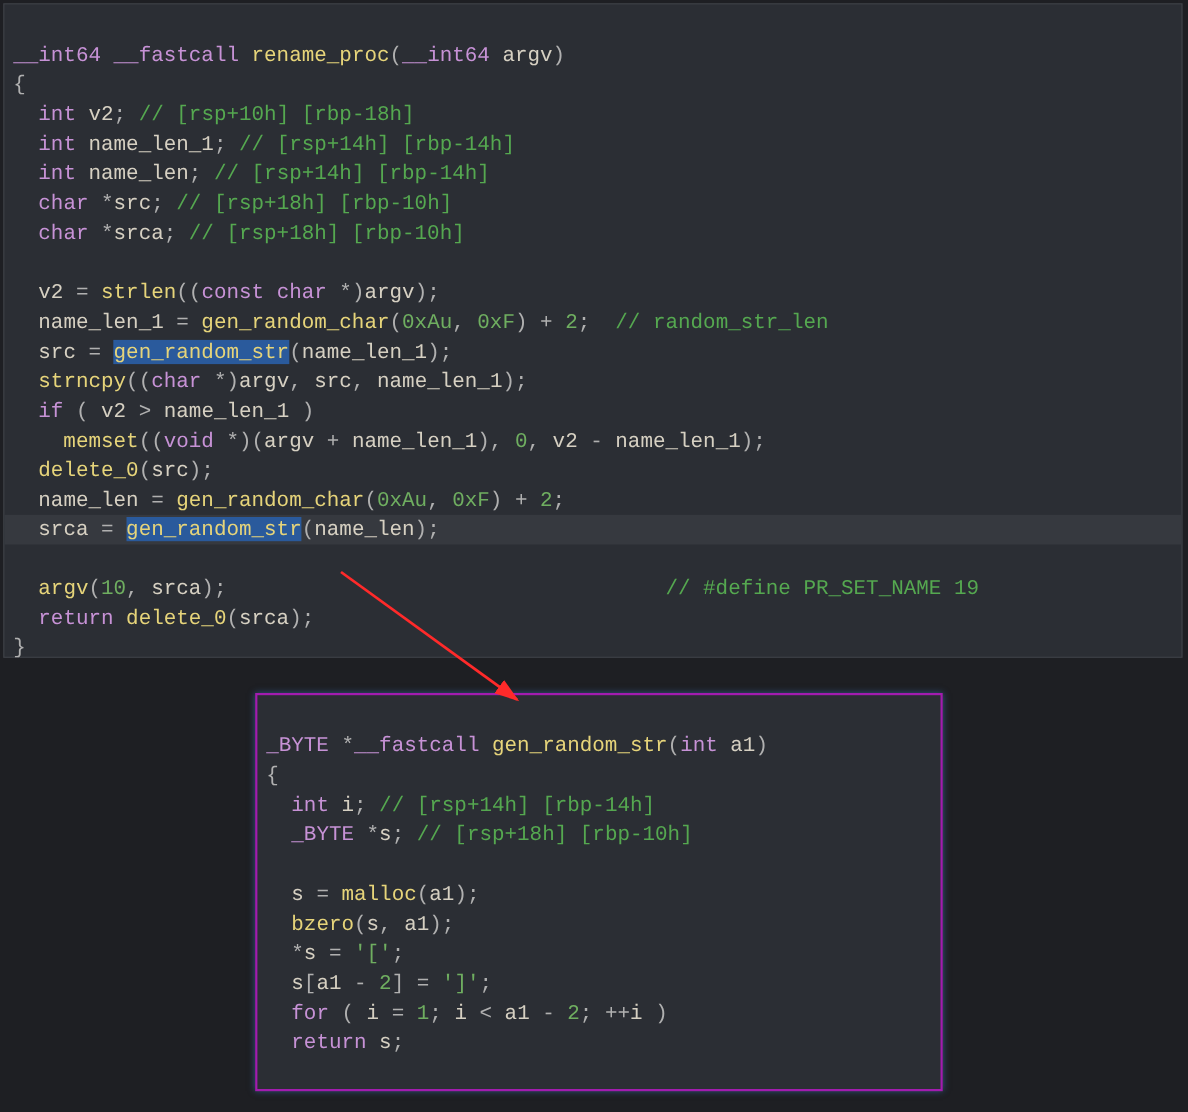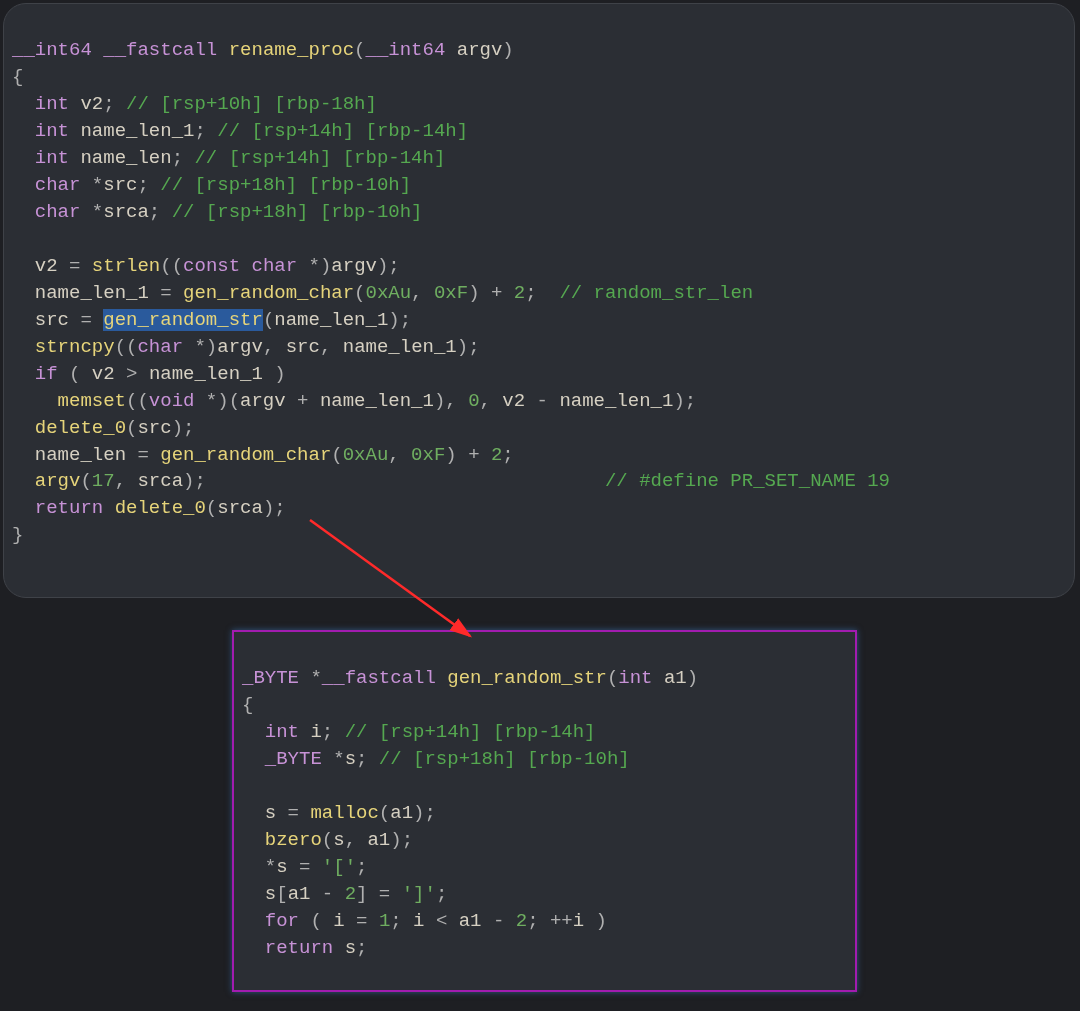--- a/index.html
+++ b/index.html
@@ -22,21 +22,20 @@
     white-space: pre;
     padding: 6px 0 6px 0;
     box-sizing: border-box;
   }
   .panel.top {
     left: 3px;
     top: 3px;
     width: 1072px;
     height: 595px;
     border-color: #3f4248;
-    border-radius: 23px;
   }
   .panel.bottom {
     left: 232px;
     top: 630px;
     width: 625px;
     height: 362px;
     border: 2px solid #a21caf;
     box-shadow: 0 0 6px rgba(63,135,216,0.5);
   }
   .line { padding: 0 8px; }
@@ -69,21 +68,22 @@
 <span class="line">  <span class="type">char</span> *<span class="var">srca</span>; <span class="comment">// [rsp+18h] [rbp-10h]</span></span>
 <span class="line"> </span>
 <span class="line">  <span class="var">v2</span> = <span class="func">strlen</span>((<span class="kw">const</span> <span class="type">char</span> *)<span class="var">argv</span>);</span>
 <span class="line">  <span class="var">name_len_1</span> = <span class="func">gen_random_char</span>(<span class="num">0xAu</span>, <span class="num">0xF</span>) + <span class="num">2</span>;  <span class="comment">// random_str_len</span></span>
 <span class="line">  <span class="var">src</span> = <span class="sel"><span class="func">gen_random_str</span></span>(<span class="var">name_len_1</span>);</span>
 <span class="line">  <span class="func">strncpy</span>((<span class="type">char</span> *)<span class="var">argv</span>, <span class="var">src</span>, <span class="var">name_len_1</span>);</span>
 <span class="line">  <span class="kw">if</span> ( <span class="var">v2</span> &gt; <span class="var">name_len_1</span> )</span>
 <span class="line">    <span class="func">memset</span>((<span class="type">void</span> *)(<span class="var">argv</span> + <span class="var">name_len_1</span>), <span class="num">0</span>, <span class="var">v2</span> - <span class="var">name_len_1</span>);</span>
 <span class="line">  <span class="func">delete_0</span>(<span class="var">src</span>);</span>
 <span class="line">  <span class="var">name_len</span> = <span class="func">gen_random_char</span>(<span class="num">0xAu</span>, <span class="num">0xF</span>) + <span class="num">2</span>;</span>
-<span class="line">  <span class="func">argv</span>(<span class="num">17</span>, <span class="var">srca</span>);                                   <span class="comment">// #define PR_SET_NAME 19</span></span>
+<span class="hl-line">  <span class="var">srca</span> = <span class="sel"><span class="func">gen_random_str</span></span>(<span class="var">name_len</span>);</span>
+<span class="line">  <span class="func">argv</span>(<span class="num">10</span>, <span class="var">srca</span>);                                   <span class="comment">// #define PR_SET_NAME 19</span></span>
 <span class="line">  <span class="kw">return</span> <span class="func">delete_0</span>(<span class="var">srca</span>);</span>
 <span class="line">}</span>
 </div>
 
 <div class="panel bottom">
 <span class="line"><span class="type">_BYTE</span> *<span class="type">__fastcall</span> <span class="func">gen_random_str</span>(<span class="type">int</span> <span class="var">a1</span>)</span>
 <span class="line">{</span>
 <span class="line">  <span class="type">int</span> <span class="var">i</span>; <span class="comment">// [rsp+14h] [rbp-14h]</span></span>
 <span class="line">  <span class="type">_BYTE</span> *<span class="var">s</span>; <span class="comment">// [rsp+18h] [rbp-10h]</span></span>
 <span class="line"> </span>

